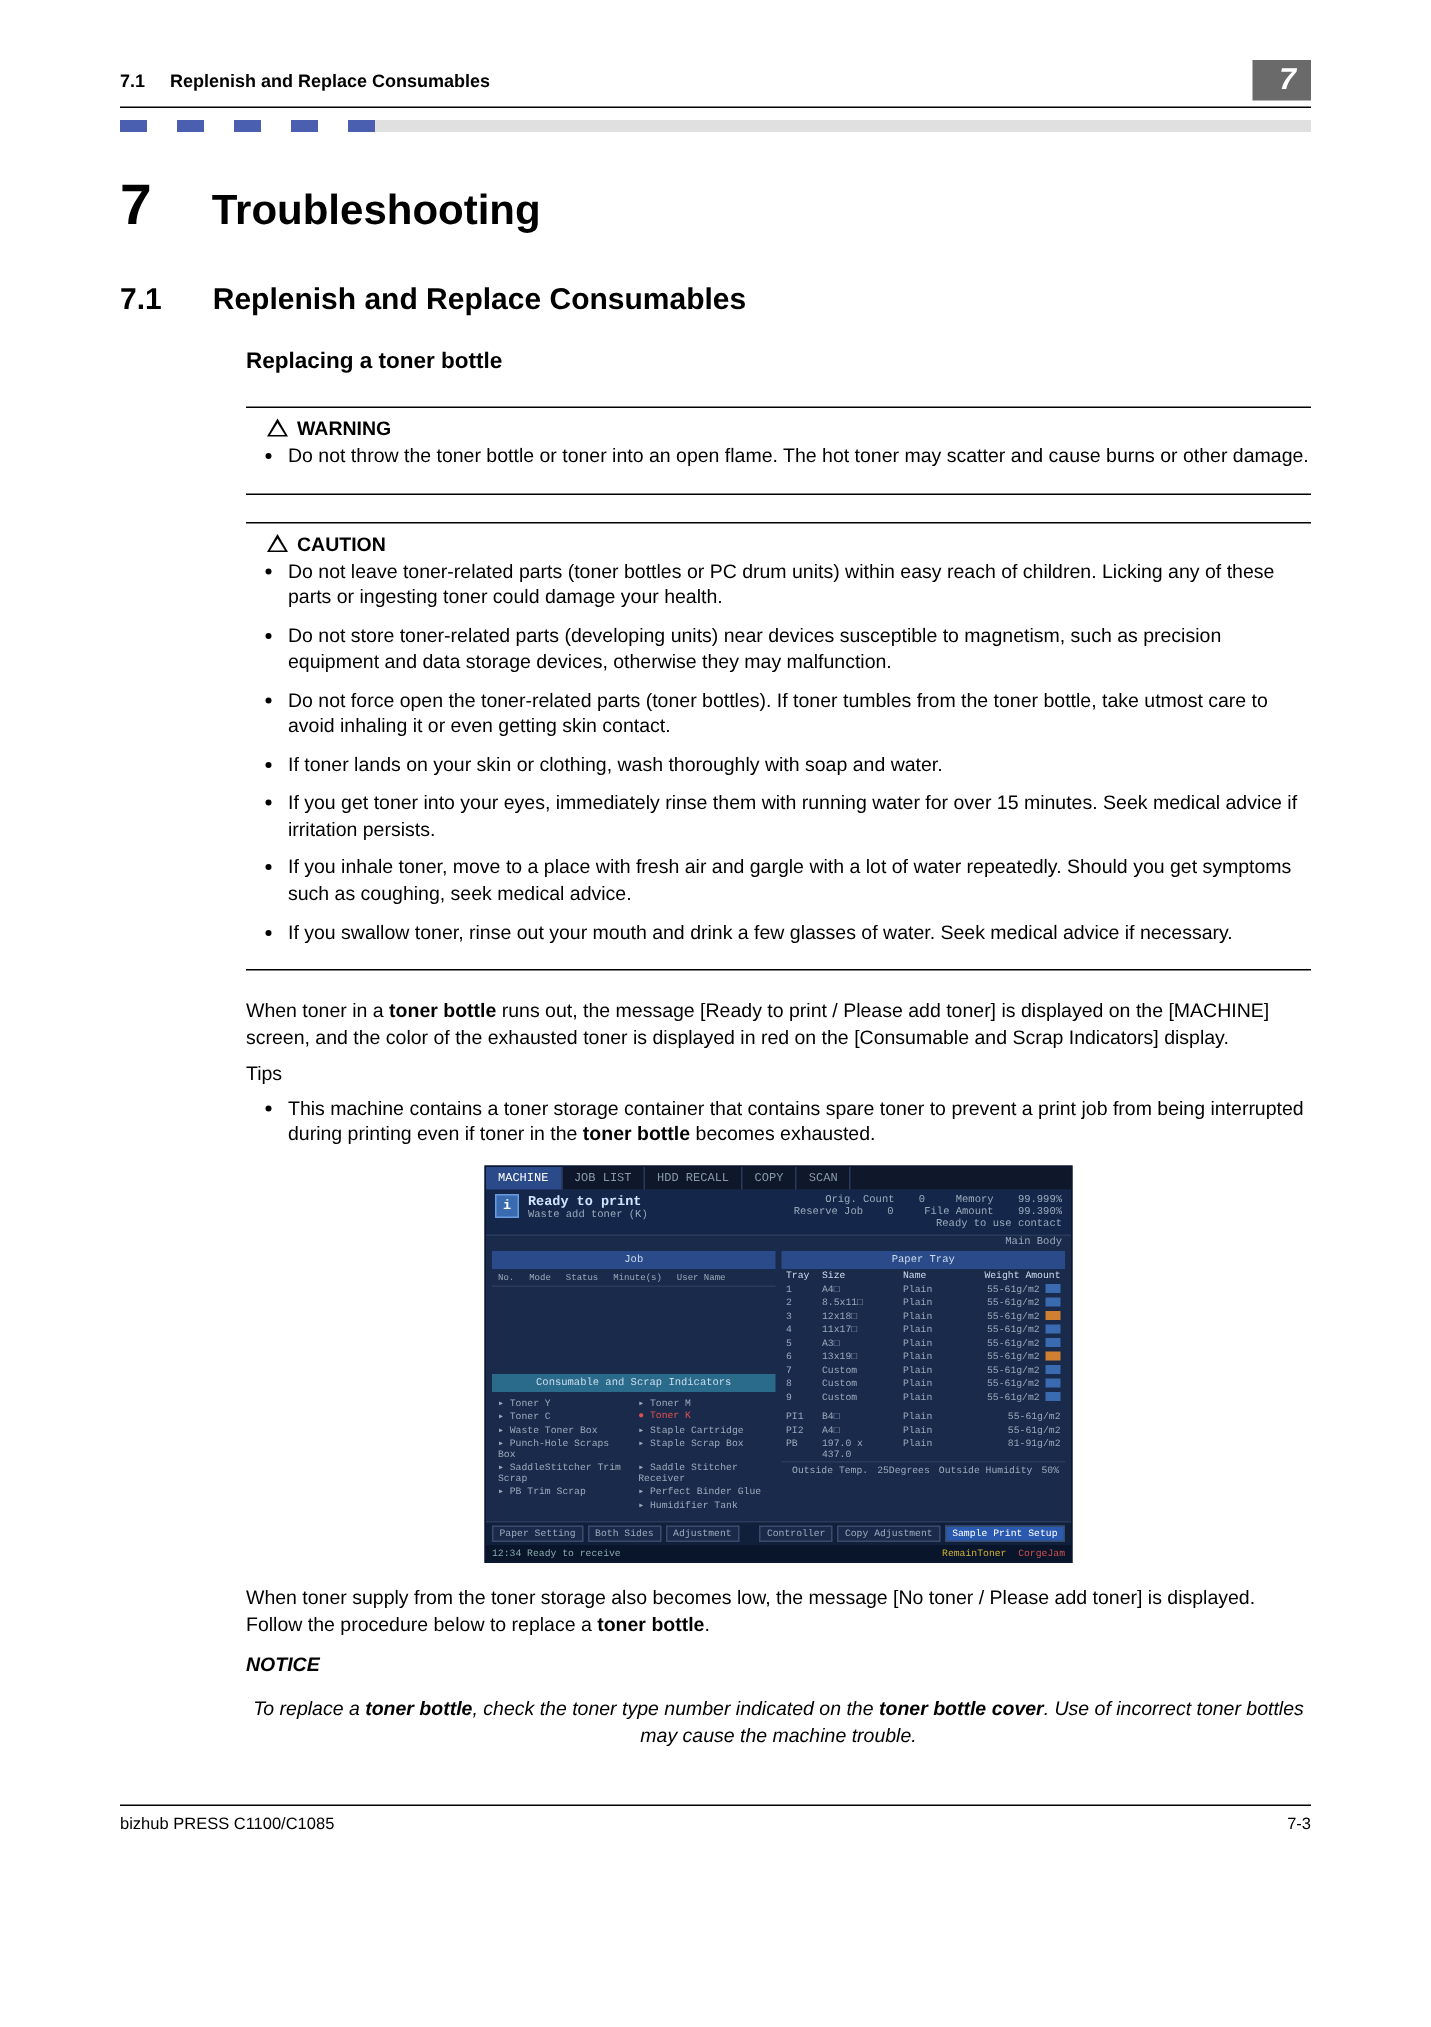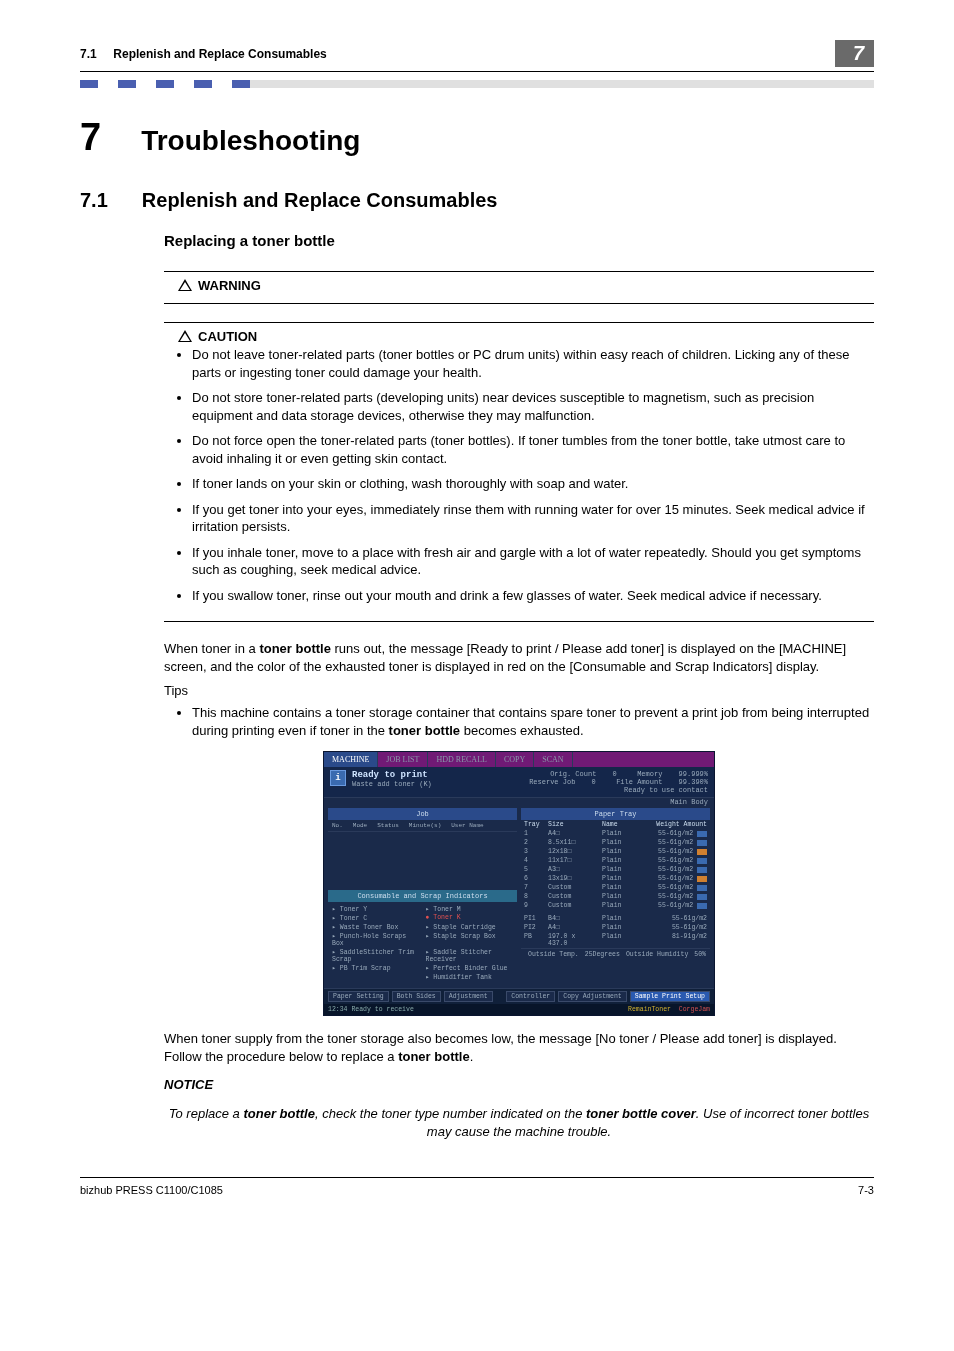--- a/index.html
+++ b/index.html
@@ -148,21 +148,21 @@
   .bold { font-weight: bold; }
   .screenshot {
     width: 390px;
     margin: 12px auto 14px auto;
     background: #1a2a4a;
     color: #cde;
     font-family: "Courier New", monospace;
     font-size: 8px;
     border: 1px solid #0a1530;
   }
-  .ss-tabs { display:flex; background:#701a75;font-family:Liberation Serif, serif; }
+  .ss-tabs { display:flex; background:#0f172a; }
   .ss-tab { padding:3px 8px; color:#89a; border-right:1px solid #2a3a5a; display:flex; align-items:center; gap:4px;}
   .ss-tab.active { background:#2a4a8a; color:#fff;}
   .ss-top {
     display:flex; justify-content:space-between; align-items:flex-start;
     padding: 3px 6px; background:#14264a;
     border-bottom:1px solid #2a3a5a;
   }
   .ss-ready { display:flex; gap:6px; align-items:flex-start;}
   .ss-i {
     background:#3a6ab0; color:#fff; width:14px; height:14px;
@@ -261,20 +261,23 @@
 
   <div class="content">
 
     <div class="subheading">Replacing a toner bottle</div>
 
     <div class="alert-box">
       <div class="alert-head">
         <span class="tri-icon"></span>
         <span>WARNING</span>
       </div>
+      <ul class="bullets">
+        <li>Do not throw the toner bottle or toner into an open flame. The hot toner may scatter and cause burns or other damage.</li>
+      </ul>
     </div>
 
     <div class="alert-box">
       <div class="alert-head">
         <span class="tri-icon"></span>
         <span>CAUTION</span>
       </div>
       <ul class="bullets">
         <li>Do not leave toner-related parts (toner bottles or PC drum units) within easy reach of children. Licking any of these parts or ingesting toner could damage your health.</li>
         <li>Do not store toner-related parts (developing units) near devices susceptible to magnetism, such as precision equipment and data storage devices, otherwise they may malfunction.</li>

